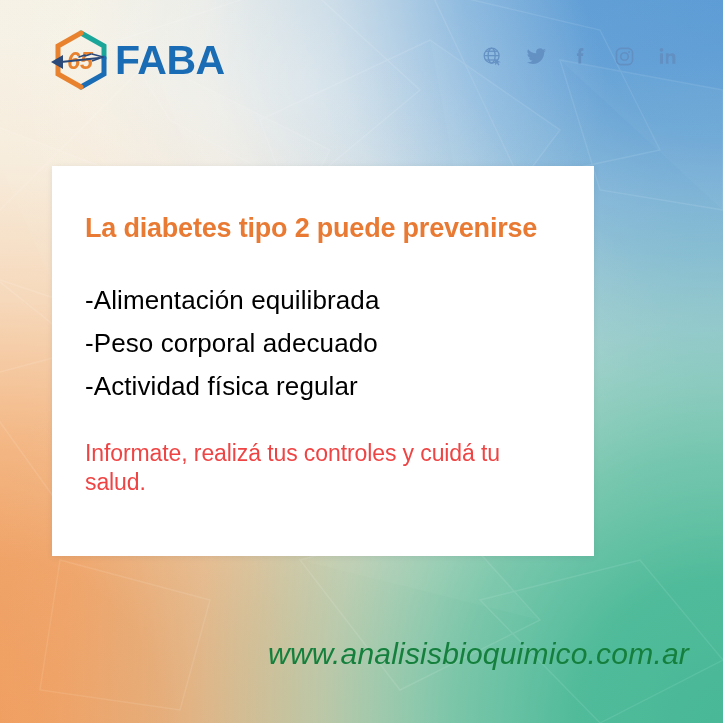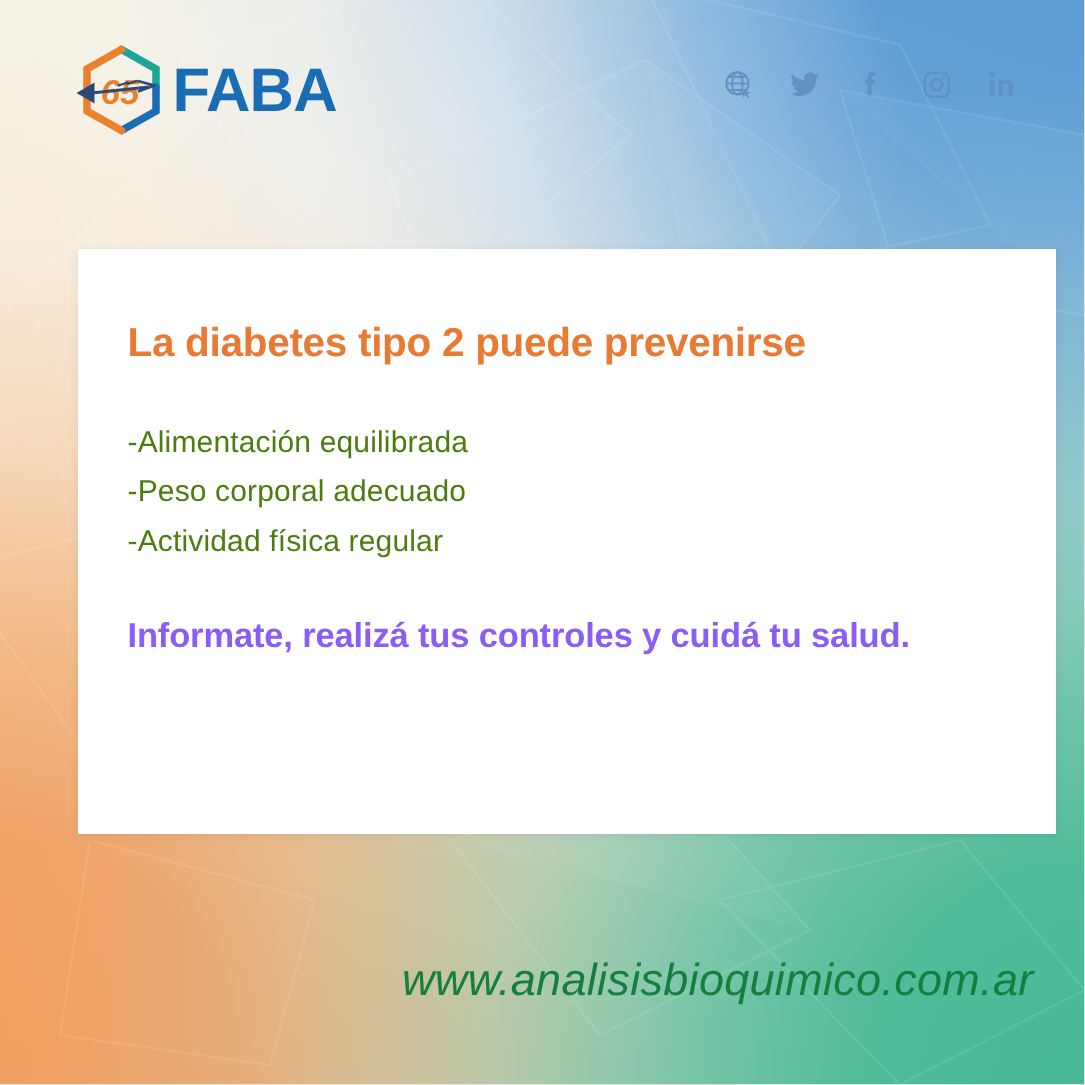--- a/index.html
+++ b/index.html
@@ -129,21 +129,21 @@
     opacity: 0.92;
     cursor: pointer;
   }
   .social-icon svg { display: block; }
 
   
   .card {
     position: absolute;
     left: 52px;
     top: 166px;
-    width: 652px;
+    width: 542px;
     height: 390px;
     background: #ffffff;
     box-shadow: 0 1px 6px rgba(60,70,90,0.10);
   }
   .card-inner {
     padding: 42px 46px 0 33px;
   }
 
   .headline {
     color: #e87a33;
@@ -154,32 +154,32 @@
     margin: 0;
   }
   .headline .hl-line { display: block; }
 
   .bullets {
     margin: 30px 0 0 0;
     padding: 0;
     list-style: none;
   }
   .bullets li {
-    color: #4d7c0f;
-    font-size: 20px;
+    color: #000000;
+    font-size: 26px;
     font-weight: 400;
     line-height: 1.66;
     letter-spacing: 0.1px;
   }
 
   .closing {
     margin: 30px 0 0 0;
-    color: #8b5cf6;
+    color: #ef4444;
     font-size: 23px;
-    font-weight: 700;
+    font-weight: 400;
     letter-spacing: -0.1px;
     line-height: 1.3;
   }
 
   
   .footer-url {
     position: absolute;
     left: 0;
     right: 34px;
     top: 637px;

